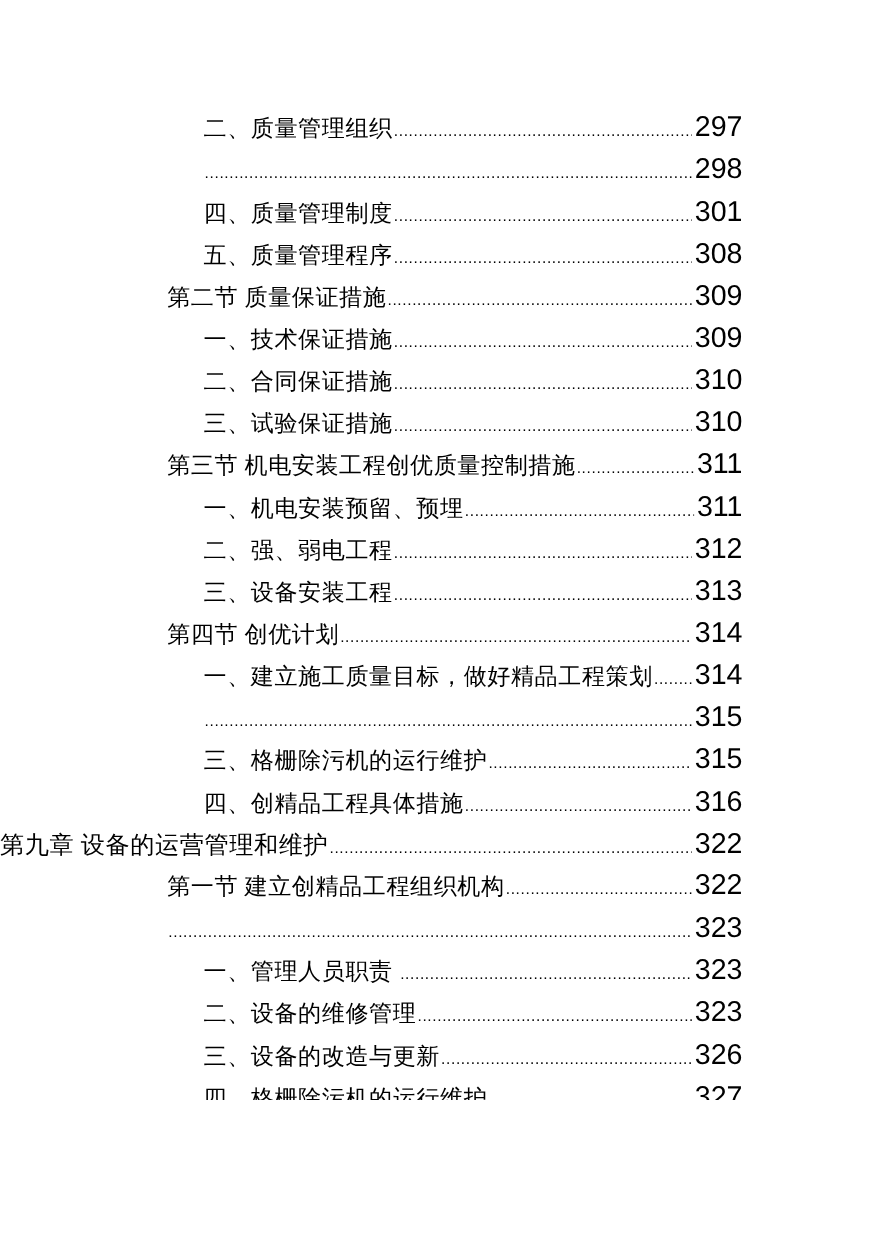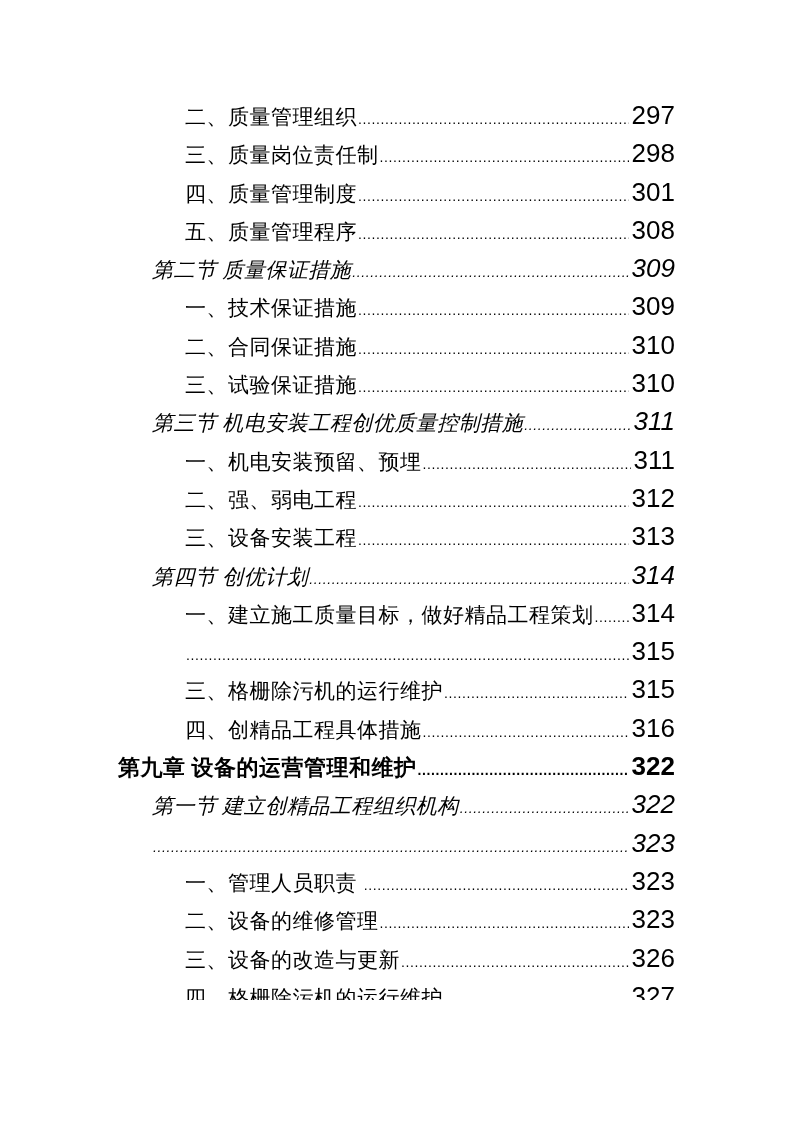--- a/index.html
+++ b/index.html
@@ -22,22 +22,22 @@
     left: 0;
     right: 118px; 
   }
   .toc-row {
     display: flex;
     align-items: baseline;
     height: 38.3px;
     line-height: 38.3px;
     white-space: nowrap;
   }
-  .toc-row.level-0 { padding-left: 118px; font-weight: bold; }
-  .toc-row.level-1 { padding-left: 152px; font-style: italic; }
+  .toc-row.level-0 { font-weight: normal; }
+  .toc-row.level-1 { padding-left: 152px; }
   .toc-row.level-2 { padding-left: 185px; }
   .toc-title {
     font-size: 21px;
     white-space: pre; 
     letter-spacing: 0.5px;
     flex: 0 0 auto;
   }
   .toc-row.level-0 .toc-title { font-size: 22px; }
   .dot-leader {
     flex: 1 1 auto;
@@ -72,21 +72,20 @@
 
 <div class="doc-page">
 
   <div class="toc" id="toc">
       <div class="toc-row level-2">
         <span class="toc-title">二、质量管理组织</span>
         <span class="dot-leader">............................................................................................................................................................................................................................................................................................................</span>
         <span class="toc-page-num">297</span>
       </div>
       <div class="toc-row level-2">
-        <span class="toc-title">三、质量岗位责任制</span>
         <span class="dot-leader">............................................................................................................................................................................................................................................................................................................</span>
         <span class="toc-page-num">298</span>
       </div>
       <div class="toc-row level-2">
         <span class="toc-title">四、质量管理制度</span>
         <span class="dot-leader">............................................................................................................................................................................................................................................................................................................</span>
         <span class="toc-page-num">301</span>
       </div>
       <div class="toc-row level-2">
         <span class="toc-title">五、质量管理程序</span>

